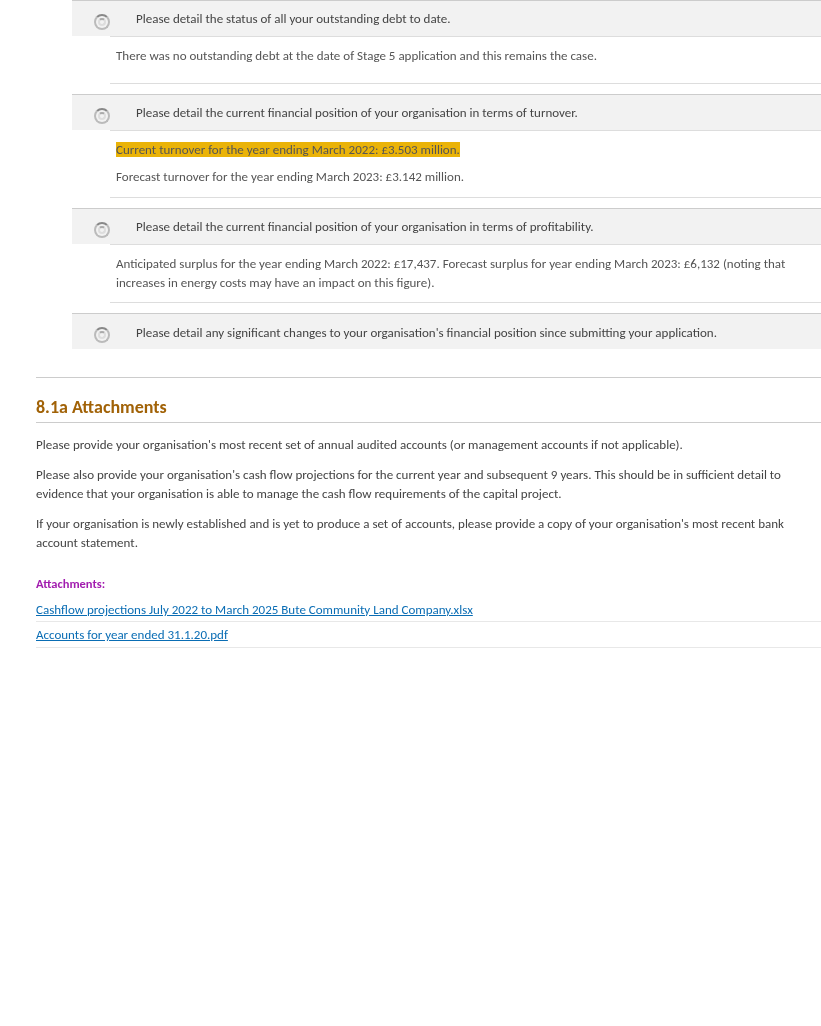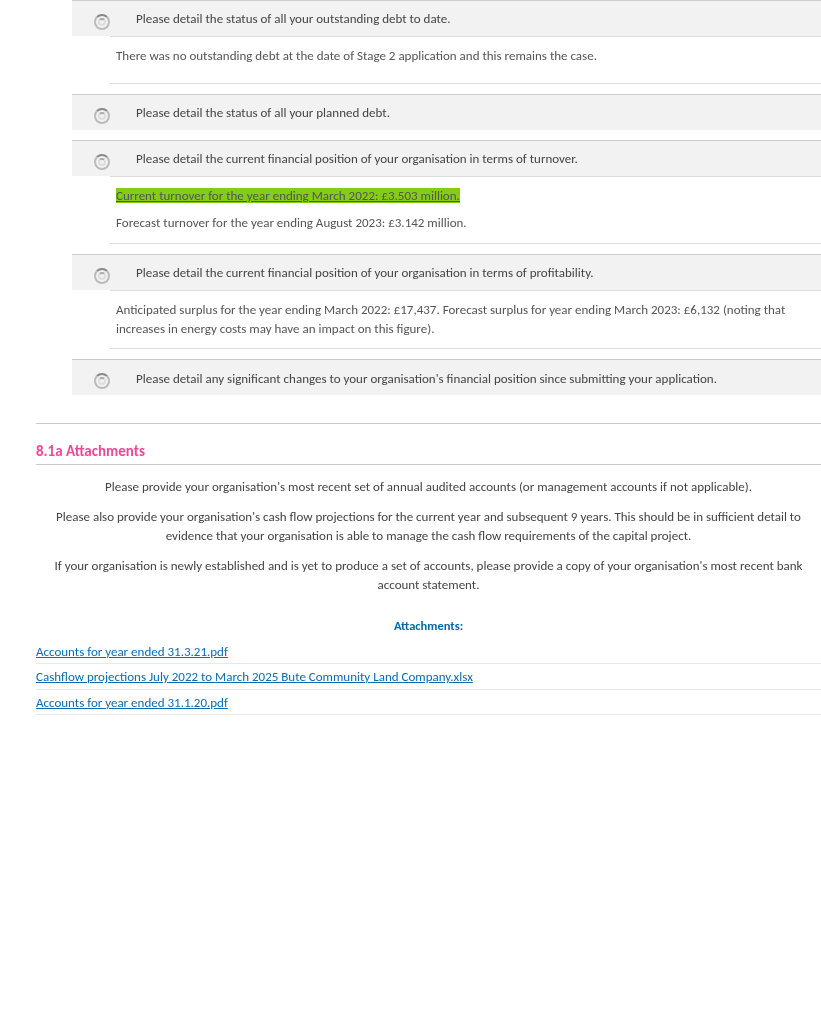--- a/index.html
+++ b/index.html
@@ -64,53 +64,51 @@
   }
   .a-text {
     color: #555;
     font-size: 13px;
     line-height: 1.45;
   }
   .a-extra {
     margin-top: 8px;
   }
   .hl {
-    background: #84cc16;
-    text-decoration: underline;
+    background: #eab308;
   }
   .divider {
     border-top: 1px solid #ccc;
     margin: 28px 0 18px 36px;
   }
   .attach-section {
     margin-left: 36px;
     margin-top: 6px;
   }
   .attach-title {
     font-weight: bold;
-    font-size: 15px;
-    color: #ec4899;
+    font-size: 18px;
+    color: #a16207;
     margin-bottom: 4px;
   }
   .attach-body {
     border-top: 1px solid #ccc;
     padding-top: 12px;
     color: #444;
     line-height: 1.5;
   }
-  .attach-body p { margin-bottom: 10px; text-align: center; }
+  .attach-body p { margin-bottom: 10px; }
   .attachments-list {
     margin-top: 22px;
   }
   .attach-label {
     font-weight: bold;
-    color: #0369a1;
+    color: #a21caf;
     margin-bottom: 6px;
     font-size: 12.5px;
-    text-align: center;
   }
   .file-link {
     display: block;
     color: #0a6db4;
     text-decoration: underline;
     font-size: 13px;
     margin: 3px 0;
     padding-bottom: 2px;
     border-bottom: 1px solid #e8e8e8;
   }
@@ -122,41 +120,35 @@
 
   <div id="qa-container">
       <div class="qa-block">
         <div class="q-row">
           <div class="q-icon-cell">
             <div class="q-icon"></div>
           </div>
           <div class="q-text">Please detail the status of all your outstanding debt to date.</div>
         </div>
         <div class="a-row">
-          <div class="a-text">There was no outstanding debt at the date of Stage 2 application and this remains the case.</div>
+          <div class="a-text">There was no outstanding debt at the date of Stage 5 application and this remains the case.</div>
         </div>
       </div>
       <div class="qa-block">
-        <div class="q-row">
-          <div class="q-icon-cell">
-            <div class="q-icon"></div>
-          </div>
-          <div class="q-text">Please detail the status of all your planned debt.</div>
-        </div>
       </div>
       <div class="qa-block">
         <div class="q-row">
           <div class="q-icon-cell">
             <div class="q-icon"></div>
           </div>
           <div class="q-text">Please detail the current financial position of your organisation in terms of turnover.</div>
         </div>
         <div class="a-row">
           <div class="a-text"><span class="hl">Current turnover for the year ending March 2022: £3.503 million.</span></div>
-          <div class="a-text a-extra">Forecast turnover for the year ending August 2023: £3.142 million.</div>
+          <div class="a-text a-extra">Forecast turnover for the year ending March 2023: £3.142 million.</div>
         </div>
       </div>
       <div class="qa-block">
         <div class="q-row">
           <div class="q-icon-cell">
             <div class="q-icon"></div>
           </div>
           <div class="q-text">Please detail the current financial position of your organisation in terms of profitability.</div>
         </div>
         <div class="a-row">
@@ -178,21 +170,20 @@
   <div class="attach-section">
     <div class="attach-title">8.1a Attachments</div>
     <div class="attach-body">
       <p>Please provide your organisation's most recent set of annual audited accounts (or management accounts if not applicable).</p>
       <p>Please also provide your organisation's cash flow projections for the current year and subsequent 9 years. This should be in sufficient detail to evidence that your organisation is able to manage the cash flow requirements of the capital project.</p>
       <p>If your organisation is newly established and is yet to produce a set of accounts, please provide a copy of your organisation's most recent bank account statement.</p>
 
       <div class="attachments-list">
         <div class="attach-label">Attachments:</div>
         <div id="files">
-            <a class="file-link" href="#">Accounts for year ended 31.3.21.pdf</a>
             <a class="file-link" href="#">Cashflow projections July 2022 to March 2025 Bute Community Land Company.xlsx</a>
             <a class="file-link" href="#">Accounts for year ended 31.1.20.pdf</a>
           </div>
       </div>
     </div>
   </div>
 
 </div>
 
 </body></html>

